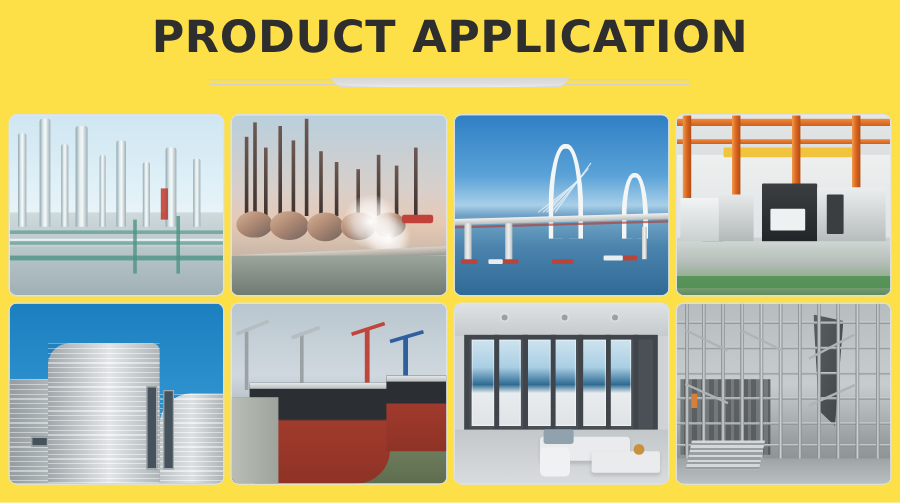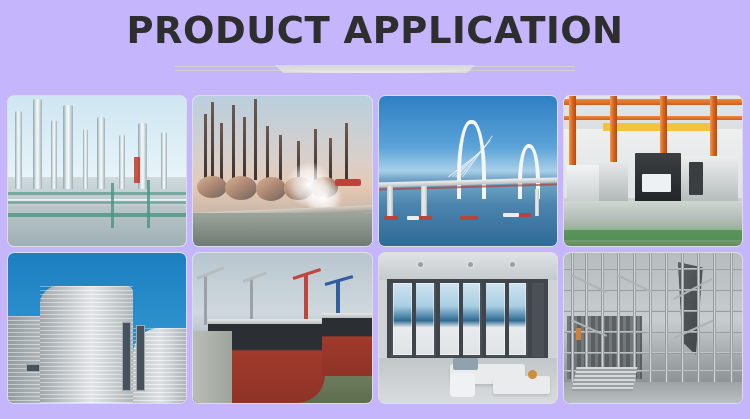--- a/index.html
+++ b/index.html
@@ -12,21 +12,21 @@
     height: 419px;
     overflow: hidden;
     font-family: "Liberation Sans", sans-serif;
     position: relative;
   }
 
   .page {
     width: 750px;
     height: 419px;
     position: relative;
-    background: #c4b5fd;
+    background: #fde047;
   }
 
   
   .header {
     width: 750px;
     padding-top: 9px;
     text-align: center;
   }
   .page-title {
     font-family: "DejaVu Sans", sans-serif;

